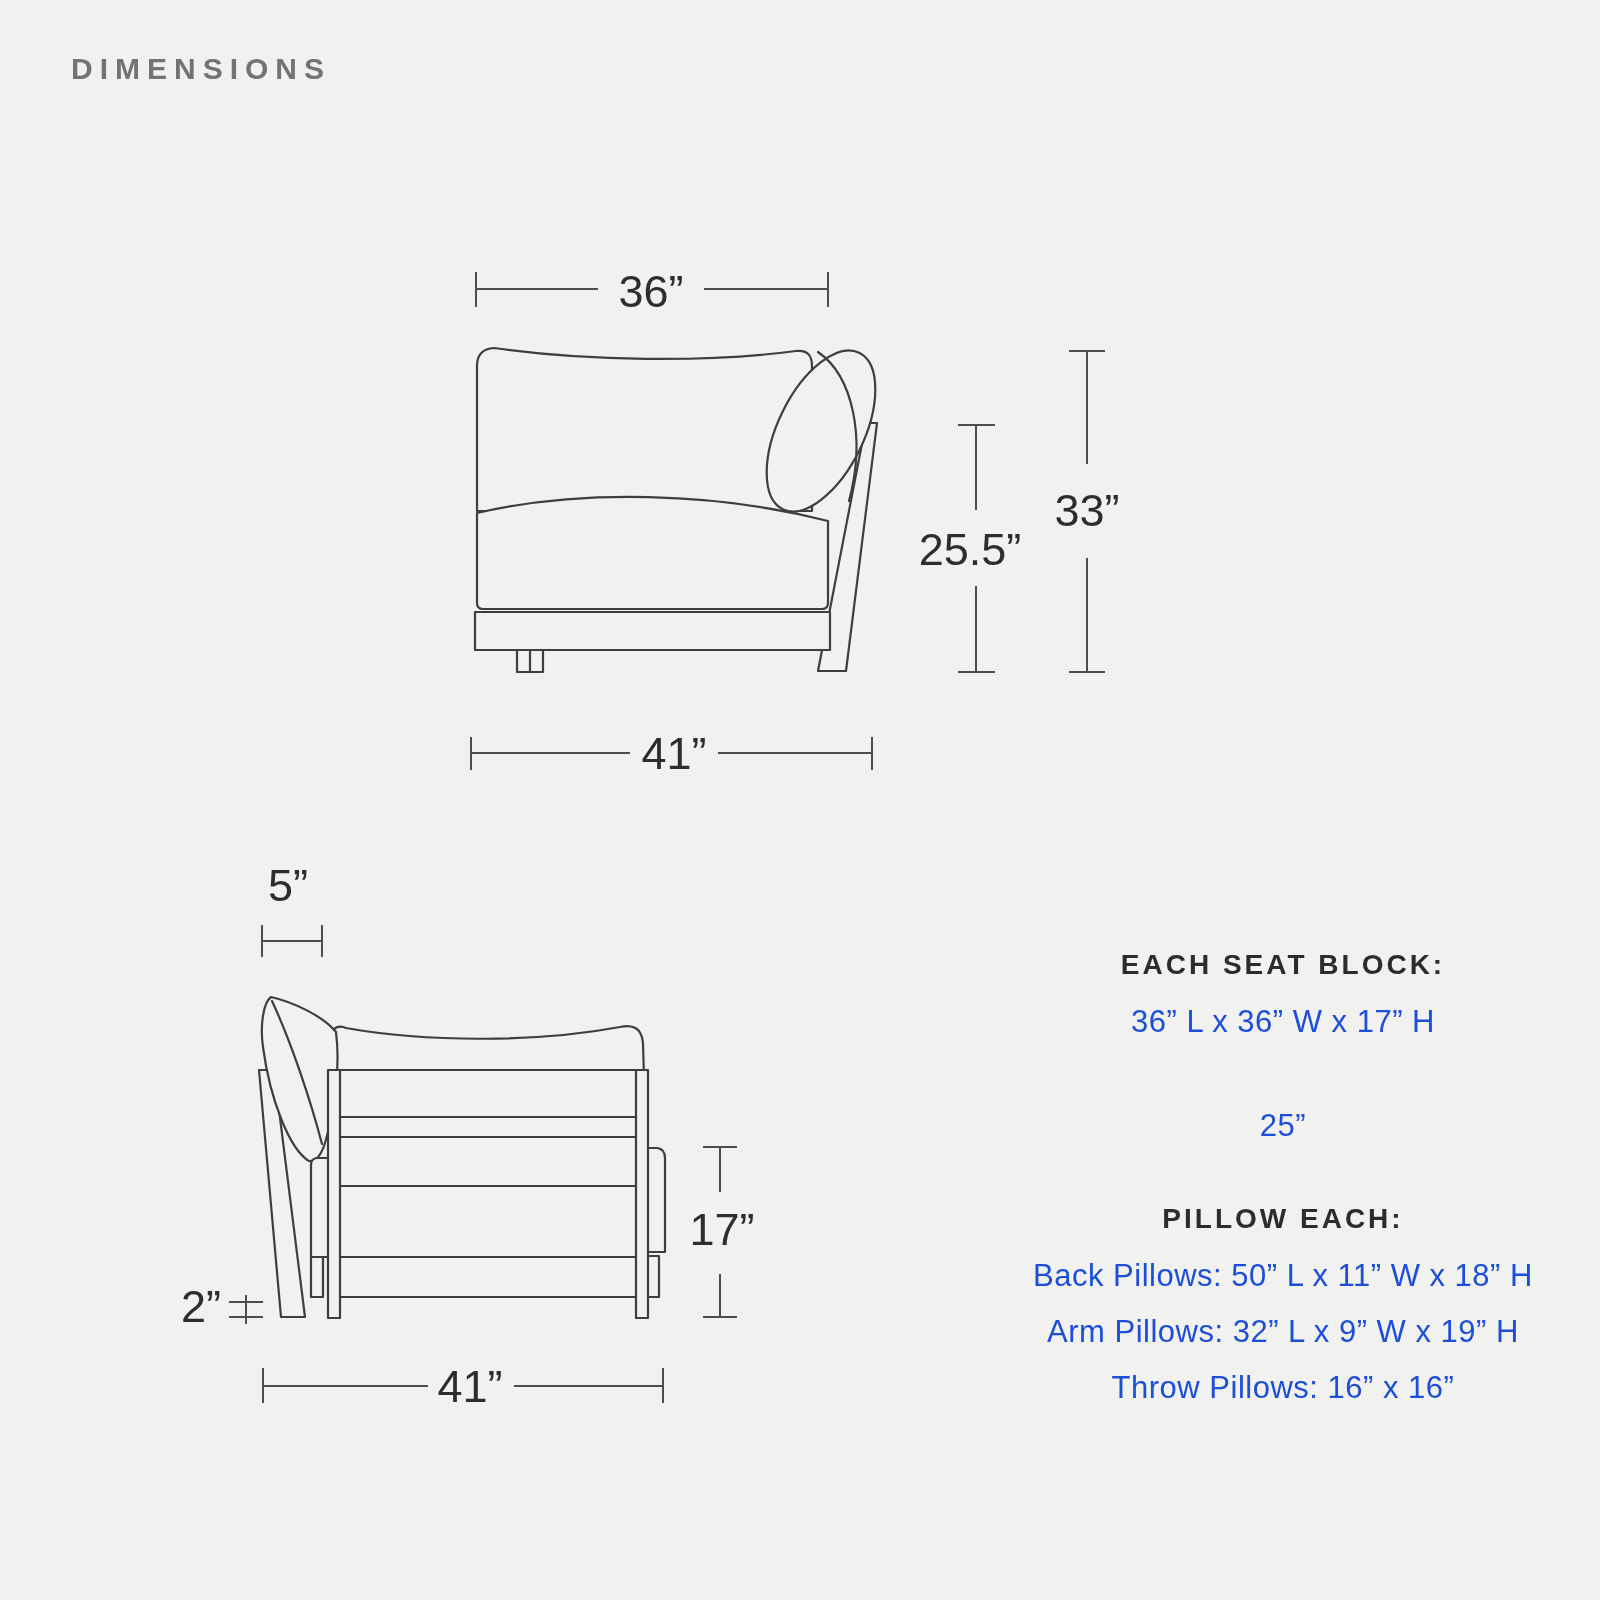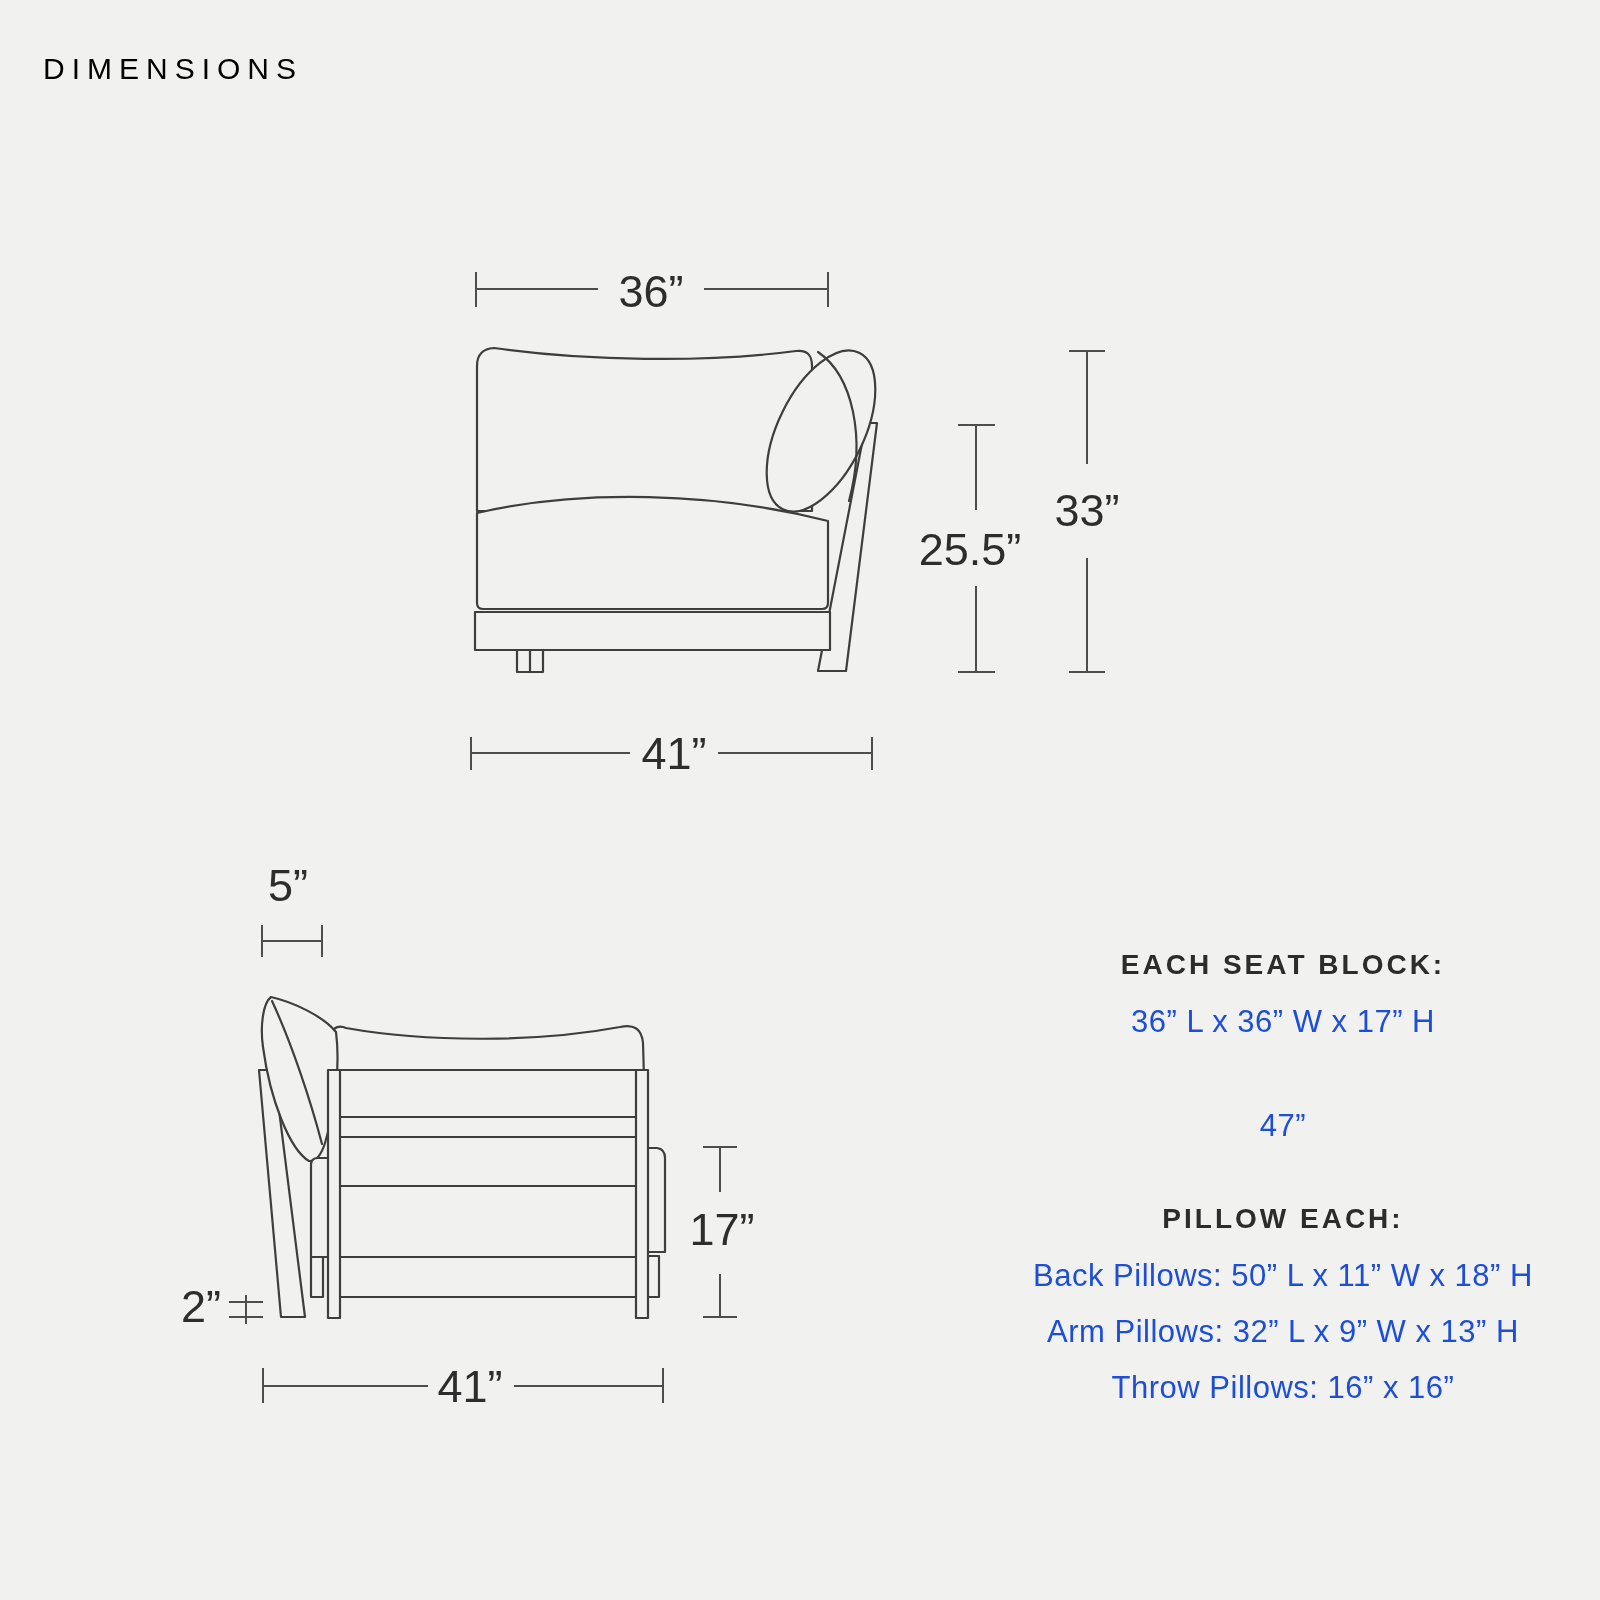--- a/index.html
+++ b/index.html
@@ -9,26 +9,26 @@
   body {
     width: 1600px;
     height: 1600px;
     background: #f1f1ef;
     font-family: "Liberation Sans", sans-serif;
     position: relative;
     overflow: hidden;
   }
   .title {
     position: absolute;
-    left: 43px;
+    left: 71px;
     top: 52px;
     font-size: 30px;
-    font-weight: normal;
+    font-weight: bold;
     letter-spacing: 7px;
-    color: #000000;
+    color: #737373;
   }
   svg.diagram {
     position: absolute;
     left: 0;
     top: 0;
   }
   .draw {
     fill: #f1f1ef;
     stroke: #3e3e3e;
     stroke-width: 2.2;
@@ -143,21 +143,21 @@
     <text class="dim-label" x="470" y="1402">41”</text>
   </g>
 </svg>
 
 <aside class="specs">
   <div class="spec-block">
     <div class="spec-heading">EACH SEAT BLOCK:</div>
     <div class="spec-line">36” L x 36” W x 17” H</div>
   </div>
   <div class="spec-block">
-    <div class="spec-line">47”</div>
+    <div class="spec-line">25”</div>
   </div>
   <div class="spec-block">
     <div class="spec-heading">PILLOW EACH:</div>
     <div class="spec-line">Back Pillows: 50” L x 11” W x 18” H</div>
-    <div class="spec-line">Arm Pillows: 32” L x 9” W x 13” H</div>
+    <div class="spec-line">Arm Pillows: 32” L x 9” W x 19” H</div>
     <div class="spec-line">Throw Pillows: 16” x 16”</div>
   </div>
 </aside>
 
 </body></html>

